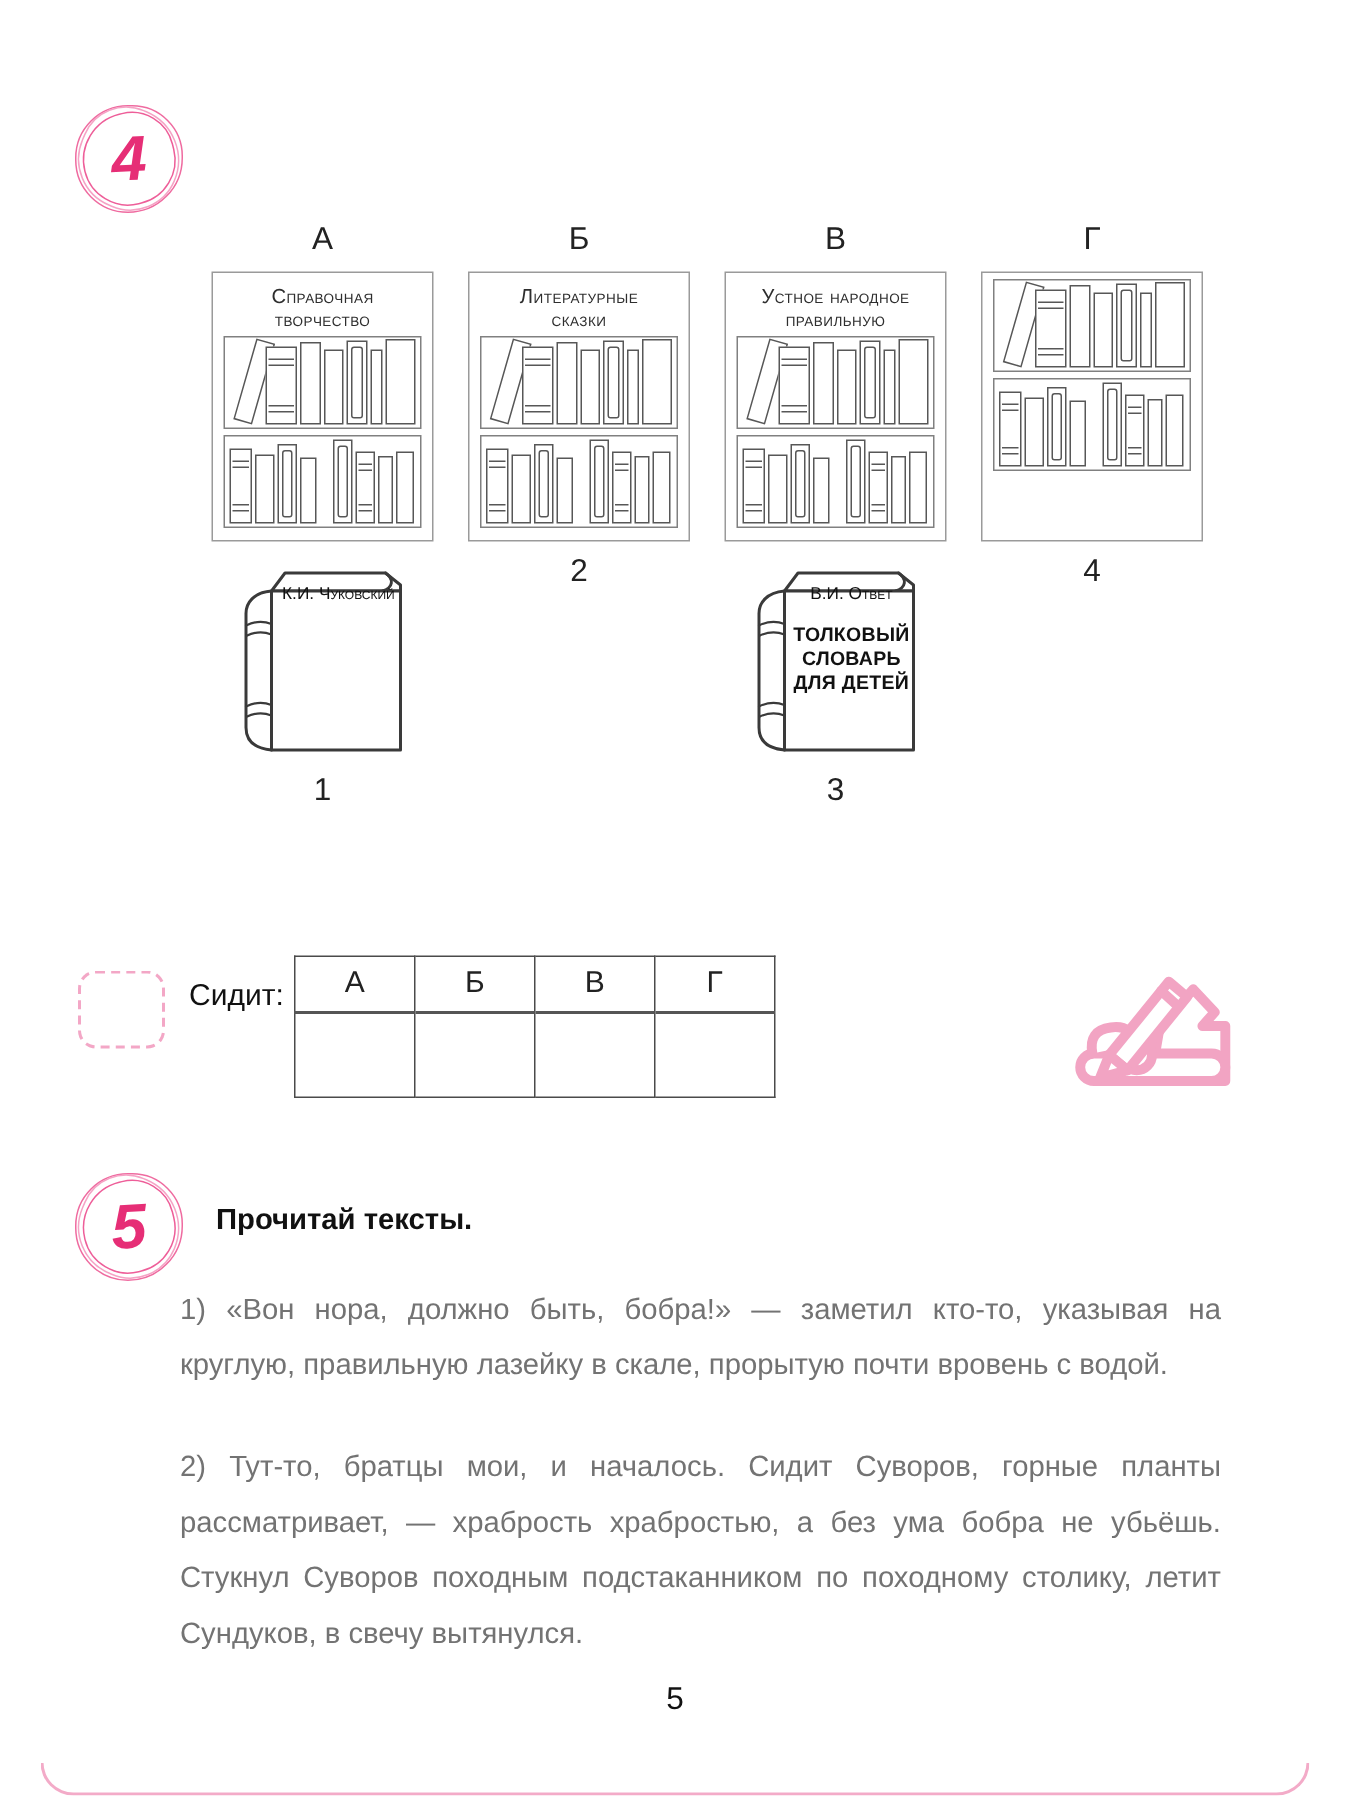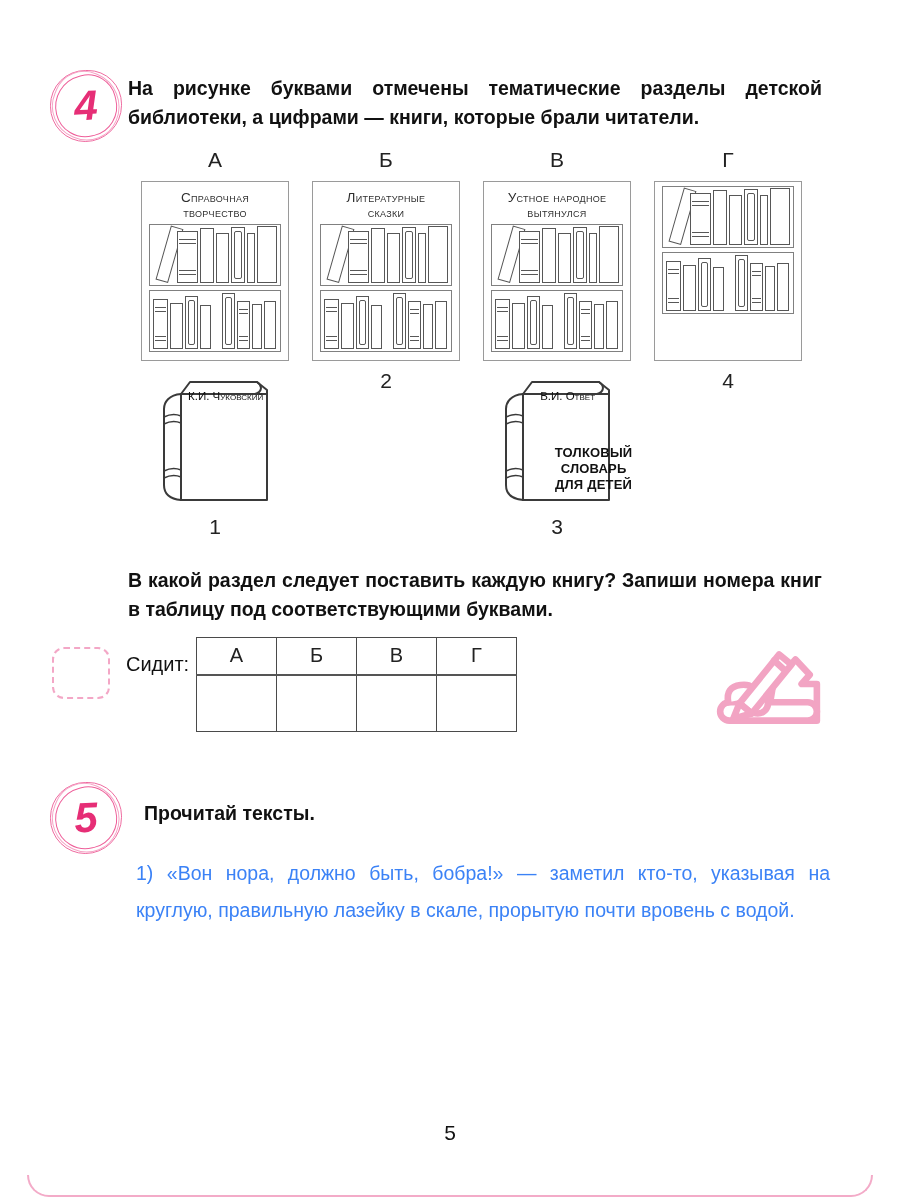--- a/index.html
+++ b/index.html
@@ -45,42 +45,42 @@
   .b1{top:7px}.b2{bottom:7px}
   .inset{display:block;position:absolute;left:2px;right:2px;top:3px;bottom:3px;border:1px solid #575757;border-radius:2px;}
   
   .book{position:relative;width:118px;height:134px;margin-top:12px;}
   .book svg{position:absolute;inset:0;width:100%;height:100%;}
   .book-author{
     position:absolute;left:20%;width:78%;top:17px;text-align:center;white-space:nowrap;
     font-variant:small-caps;font-variant-caps:small-caps;font-size:11.5px;color:#111;
   }
   .book-title{
-    position:absolute;left:23%;width:72%;top:42px;bottom:14px;display:flex;align-items:flex-end;justify-content:center;
-    text-align:center;font-weight:bold;font-size:13px;line-height:16px;color:#111;letter-spacing:.2px;padding-left:26px;
+    position:absolute;left:23%;width:72%;top:42px;bottom:14px;display:flex;align-items:flex-start;justify-content:center;
+    text-align:center;font-weight:bold;font-size:13px;line-height:16px;color:#111;letter-spacing:.2px;
   }
   .col-number{font-size:21px;color:#222;margin-top:8px;}
   
   .answer-label{position:absolute;left:126px;top:653px;font-size:20px;color:#111;}
   .marker-box{
     position:absolute;left:52px;top:647px;width:54px;height:48px;
     border:2.5px dashed #f3a7c6;border-radius:12px;background:#fff;
   }
   table.ans{position:absolute;left:196px;top:637px;border-collapse:collapse;}
   table.ans td{
     width:80px;border:1.3px solid #4a4a4a;text-align:center;font-size:20px;color:#222;
     padding:0;box-sizing:border-box;
   }
   table.ans tr.hdr td{height:37px;border-bottom:2px solid #555;}
   table.ans tr.val td{height:57px;}
   .pencil{position:absolute;left:712px;top:640px;width:112px;height:90px;}
   
   .para{
-    position:absolute;left:136px;width:694px;font-size:19.5px;line-height:37px;
-    text-align:justify;text-align-last:left;color:#3b82f6;
+    position:absolute;left:120px;width:694px;font-size:19.5px;line-height:37px;
+    text-align:justify;text-align-last:left;color:#737373;
   }
   
   .page-num{position:absolute;left:0;right:0;top:1121px;text-align:center;font-size:21px;color:#111;}
   .page-border-bottom{
     position:absolute;left:27px;right:27px;bottom:3px;height:20px;
     border-left:2.5px solid #f3abc8;border-right:2.5px solid #f3abc8;border-bottom:2.5px solid #f3abc8;
     border-radius:0 0 26px 26px;
   }
 </style>
 </head>
@@ -100,21 +100,20 @@
 </svg>
 
 <div class="page">
 
   <div class="badge" style="left:50px;top:70px;">
     <i class="c1"></i>
     <i class="c2"></i>
     <i class="c3"></i>
     <span class="num">4</span>
   </div>
-  <div class="prompt" style="top:74px;">На рисунке буквами отмечены тематические разделы детской библиотеки, а цифрами — книги, которые брали читатели.</div>
 
   <div class="col" style="left:141px;">
     <div class="col-letter">А</div>
     <div class="shelf">
       <div class="shelf-title">
         <span>Справочная</span>
         <span>творчество</span>
       </div>
       <div class="shelf-row">
           <div class="sbook lean" style="width: 13px; height: 56px;"></div>
@@ -205,21 +204,21 @@
         </div>
     </div>
     <div class="col-number">2</div>
   </div>
 
   <div class="col" style="left:483px;">
     <div class="col-letter">В</div>
     <div class="shelf">
       <div class="shelf-title">
         <span>Устное народное</span>
-        <span>вытянулся</span>
+        <span>правильную</span>
       </div>
       <div class="shelf-row">
           <div class="sbook lean" style="width: 13px; height: 56px;"></div>
           <div class="sbook" style="width: 21px; height: 52px;">
             <i class="band b1"></i>
             <i class="band b2"></i>
           </div>
           <div class="sbook" style="width: 14px; height: 55px;"></div>
           <div class="sbook" style="width: 13px; height: 50px;"></div>
           <div class="sbook" style="width: 14px; height: 56px;">
@@ -297,21 +296,20 @@
             <i class="band b1"></i>
             <i class="band b2"></i>
           </div>
           <div class="sbook" style="width: 10px; height: 45px;"></div>
           <div class="sbook" style="width: 12px; height: 48px;"></div>
         </div>
     </div>
     <div class="col-number">4</div>
   </div>
 
-  <div class="prompt" style="top:566px;">В какой раздел следует поставить каждую книгу? Запиши номера книг в таблицу под соответствующими буквами.</div>
 
   <div class="marker-box"></div>
   <div class="answer-label">Сидит:</div>
 
   <table class="ans">
     <tbody>
         <tr class="hdr">
       <td>А</td>
       <td>Б</td>
       <td>В</td>
@@ -340,17 +338,18 @@
 
   <div class="badge" style="left:50px;top:782px;">
     <i class="c1"></i>
     <i class="c2"></i>
     <i class="c3"></i>
     <span class="num">5</span>
   </div>
   <div class="prompt" style="top:799px;margin-left:16px;">Прочитай тексты.</div>
 
   <div class="para" style="top:855px;">1) «Вон нора, должно быть, бобра!» — заметил кто-то, указывая на круглую, правильную лазейку в скале, прорытую почти вровень с водой.</div>
+  <div class="para" style="top:960px;">2) Тут-то, братцы мои, и началось. Сидит Суворов, горные планты рассматривает, — храбрость храбростью, а без ума бобра не убьёшь. Стукнул Суворов походным подстаканником по походному столику, летит Сундуков, в свечу вытянулся.</div>
 
   <div class="page-num">5</div>
   <div class="page-border-bottom"></div>
 
 </div>
 
 </body></html>

